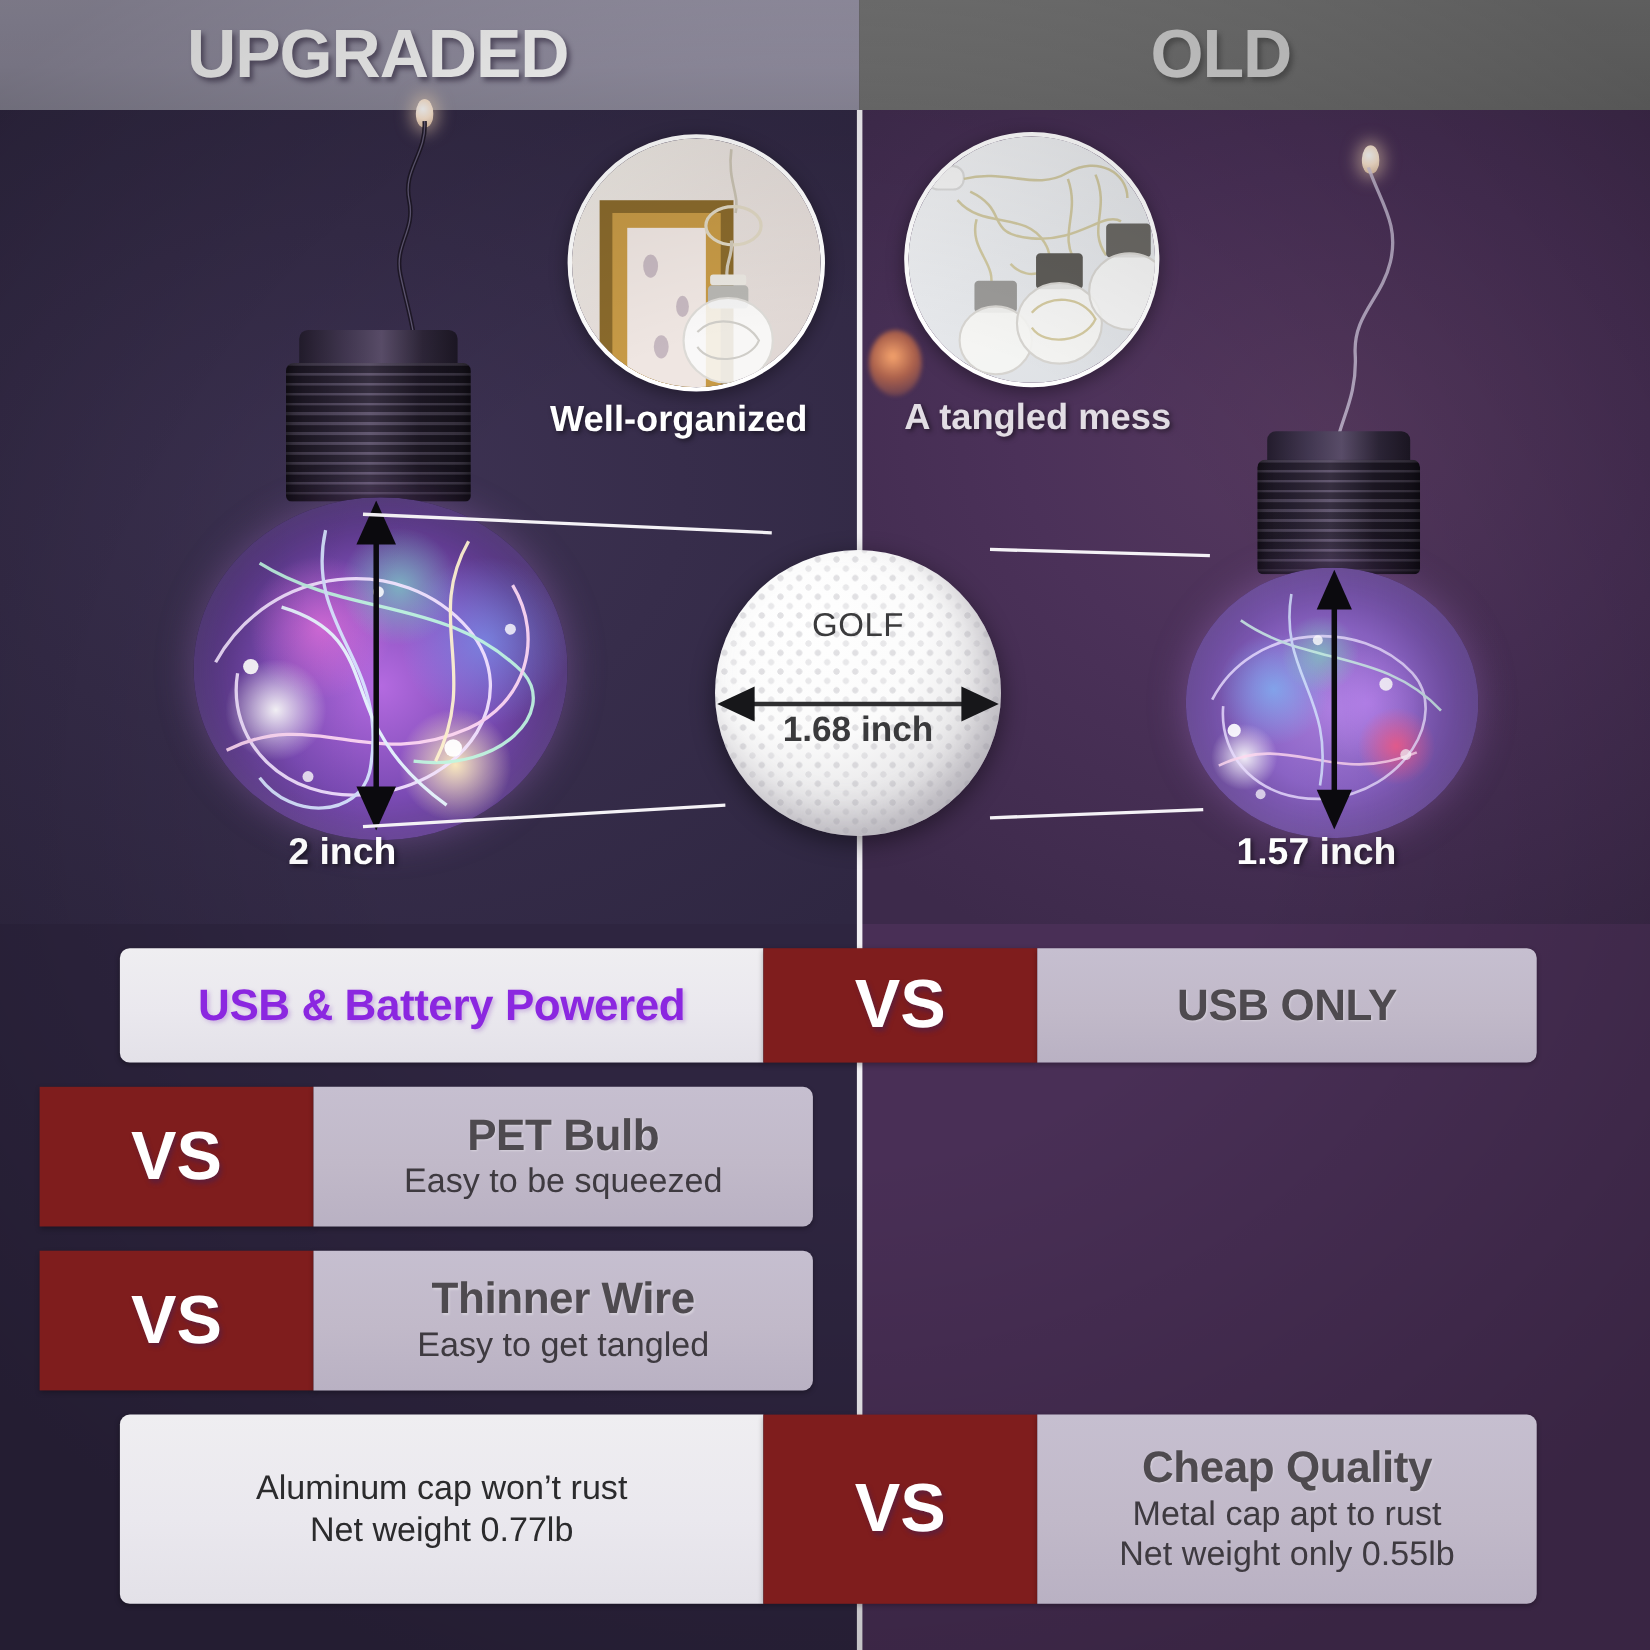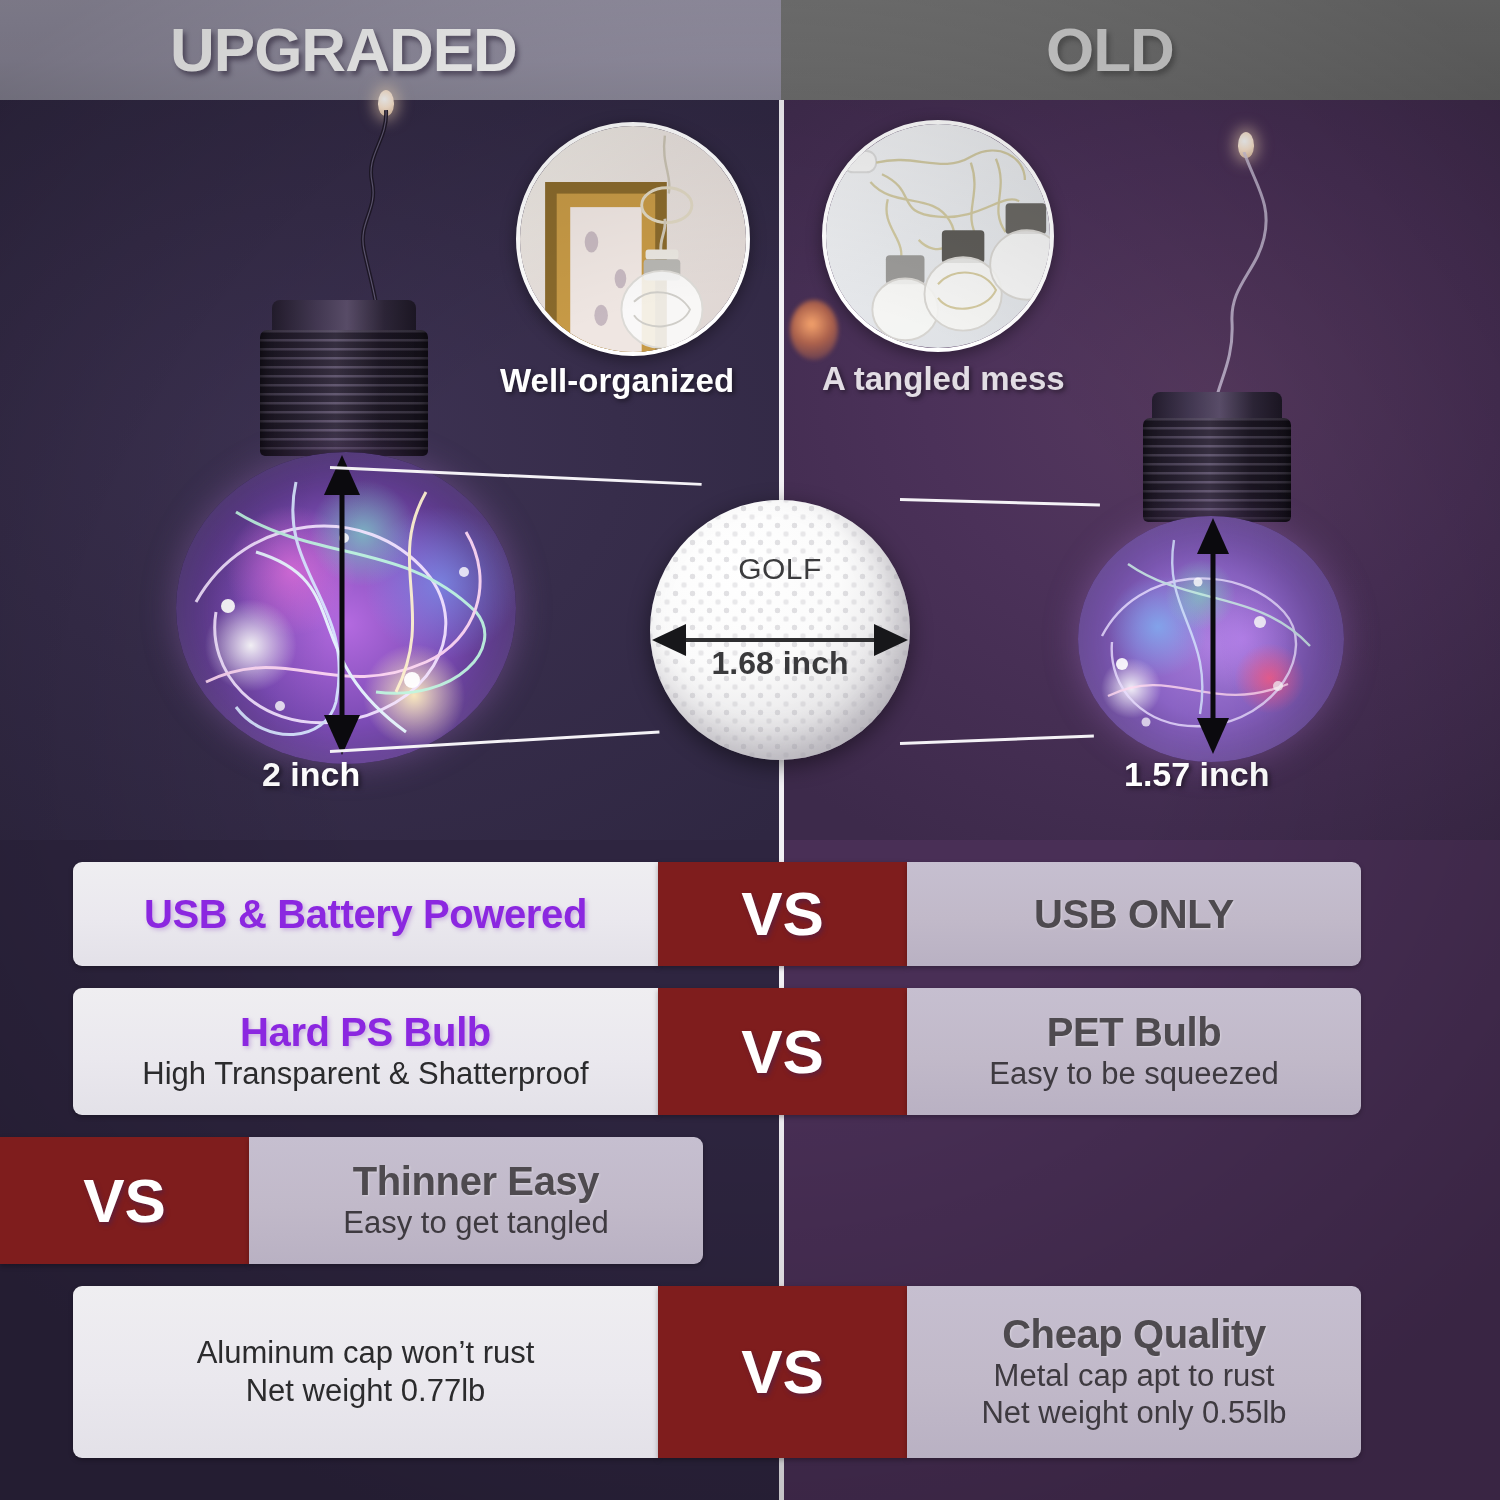--- a/index.html
+++ b/index.html
@@ -158,21 +158,21 @@
     color: #3b3b3d; font-size: 30px; letter-spacing: .5px;
   }
   .golf-measure { position: absolute; left: 0; top: 120px; width: 100%; }
   .golf-label {
     position: absolute; top: 145px; left: 0; right: 0; text-align: center;
     color: #3a3a3c; font-weight: 700; font-size: 32px;
   }
 
   
   .table { position: absolute; left: 0; top: 862px; width: 1500px; }
-  .row { position: relative; width: 1500px; display: flex; align-items: stretch; }
+  .row { position: relative; width: 1500px; display: flex; align-items: stretch; padding-left: 36px; }
   .panel {
     background: linear-gradient(180deg, #efeef1 0%, #eae8ee 55%, #e3e1e8 100%);
     display: flex; flex-direction: column; align-items: center; justify-content: center;
     box-shadow: 0 2px 5px rgba(0,0,0,.28);
   }
   .panel-left {
     width: 585px; margin-left: 73px; border-radius: 9px 0 0 9px;
   }
   .panel-right {
     width: 454px; border-radius: 0 9px 9px 0;
@@ -389,40 +389,36 @@
       <div class="vs-block">
         <div class="vs-text">VS</div>
       </div>
       <div class="panel panel-right">
         <div class="title-right">USB ONLY</div>
       </div>
     </div>
     <div class="gap"></div>
 
     <div class="row" style="height:127px;">
-      <div class="panel panel-left">
-        <div class="title-left">Hard PS Bulb</div>
-        <div class="sub-left">High Transparent &amp; Shatterproof</div>
-      </div>
       <div class="vs-block">
         <div class="vs-text">VS</div>
       </div>
       <div class="panel panel-right">
         <div class="title-right">PET Bulb</div>
         <div class="sub-right">Easy to be squeezed</div>
       </div>
     </div>
     <div class="gap"></div>
 
     <div class="row" style="height:127px;">
       <div class="vs-block">
         <div class="vs-text">VS</div>
       </div>
       <div class="panel panel-right">
-        <div class="title-right">Thinner Easy</div>
+        <div class="title-right">Thinner Wire</div>
         <div class="sub-right">Easy to get tangled</div>
       </div>
     </div>
     <div class="gap"></div>
 
     <div class="row" style="height:172px;">
       <div class="panel panel-left">
         <div class="sub-left">Aluminum cap won’t rust</div>
         <div class="sub-left">Net weight 0.77lb</div>
       </div>

